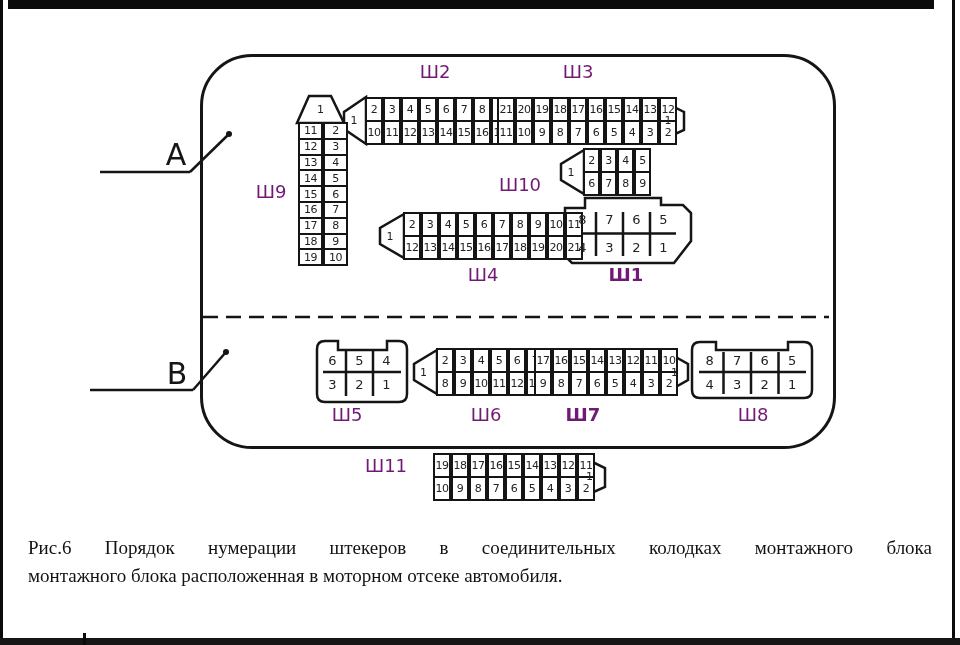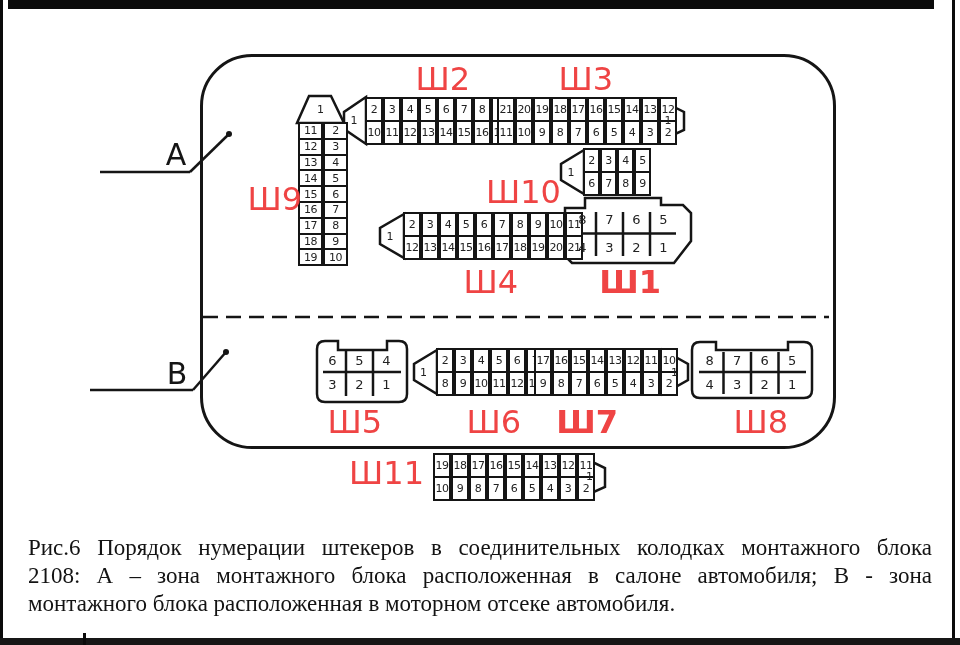--- a/index.html
+++ b/index.html
@@ -19,26 +19,26 @@
   .pins{position:absolute;display:flex;flex-direction:column;z-index:3;}
   .prow{display:flex;}
   .prow:not(:first-child){margin-top:-2px;}
   .pcell{box-sizing:border-box;width:var(--cw,18px);height:var(--ch,25px);
          border:2px solid #151515;background:#fff;display:flex;align-items:center;justify-content:center;
          font-size:11px;letter-spacing:-0.5px;color:#222;}
   .bare{z-index:3;}
   .bare .pcell{border:none;background:transparent;margin:0;font-size:13px;letter-spacing:0;}
   .bare .prow:not(:first-child){margin-top:0;}
   
-  .lbl{position:absolute;font-size:32px;line-height:1;text-align:right;color:#ef4444;z-index:4;}
+  .lbl{position:absolute;font-size:18px;line-height:1;text-align:center;color:#701a75;z-index:4;}
   .zone{position:absolute;font-size:30px;line-height:1;text-align:center;color:#151515;z-index:4;}
   .pin1{position:absolute;font-size:11px;line-height:1;text-align:center;color:#222;z-index:4;}
   
   .caption{position:absolute;left:28px;top:534px;width:904px;
-           font-family:"Liberation Serif","DejaVu Serif",serif;font-size:23px;line-height:28px;color:#131313;}
+           font-family:"Liberation Serif","DejaVu Serif",serif;font-size:19px;line-height:28px;color:#131313;}
   .cap-just{text-align:justify;text-align-last:justify;}
 </style>
 </head>
 <body>
 
 <div class="page">
 
   <div class="abs topbar"></div>
   <div class="abs lborder"></div>
   <div class="abs rborder"></div>
@@ -354,17 +354,16 @@
   <div class="lbl" style="left:448px;top:266px;width:70px;">Ш4</div>
   <div class="lbl" style="left:591px;top:266px;width:70px;font-weight:bold;">Ш1</div>
   <div class="lbl" style="left:312px;top:406px;width:70px;">Ш5</div>
   <div class="lbl" style="left:451px;top:406px;width:70px;">Ш6</div>
   <div class="lbl" style="left:548px;top:406px;width:70px;font-weight:bold;">Ш7</div>
   <div class="lbl" style="left:718px;top:406px;width:70px;">Ш8</div>
   <div class="lbl" style="left:348px;top:457px;width:76px;">Ш11</div>
 
   <div class="caption">
     <div class="cap-just">Рис.6 Порядок нумерации штекеров в соединительных колодках монтажного блока</div>
-    <div class="cap-just">2108: А – зона монтажного блока расположенная в салоне автомобиля; В - зона</div>
     <div>монтажного блока расположенная в моторном отсеке автомобиля.</div>
   </div>
 
 </div>
 
 </body></html>

